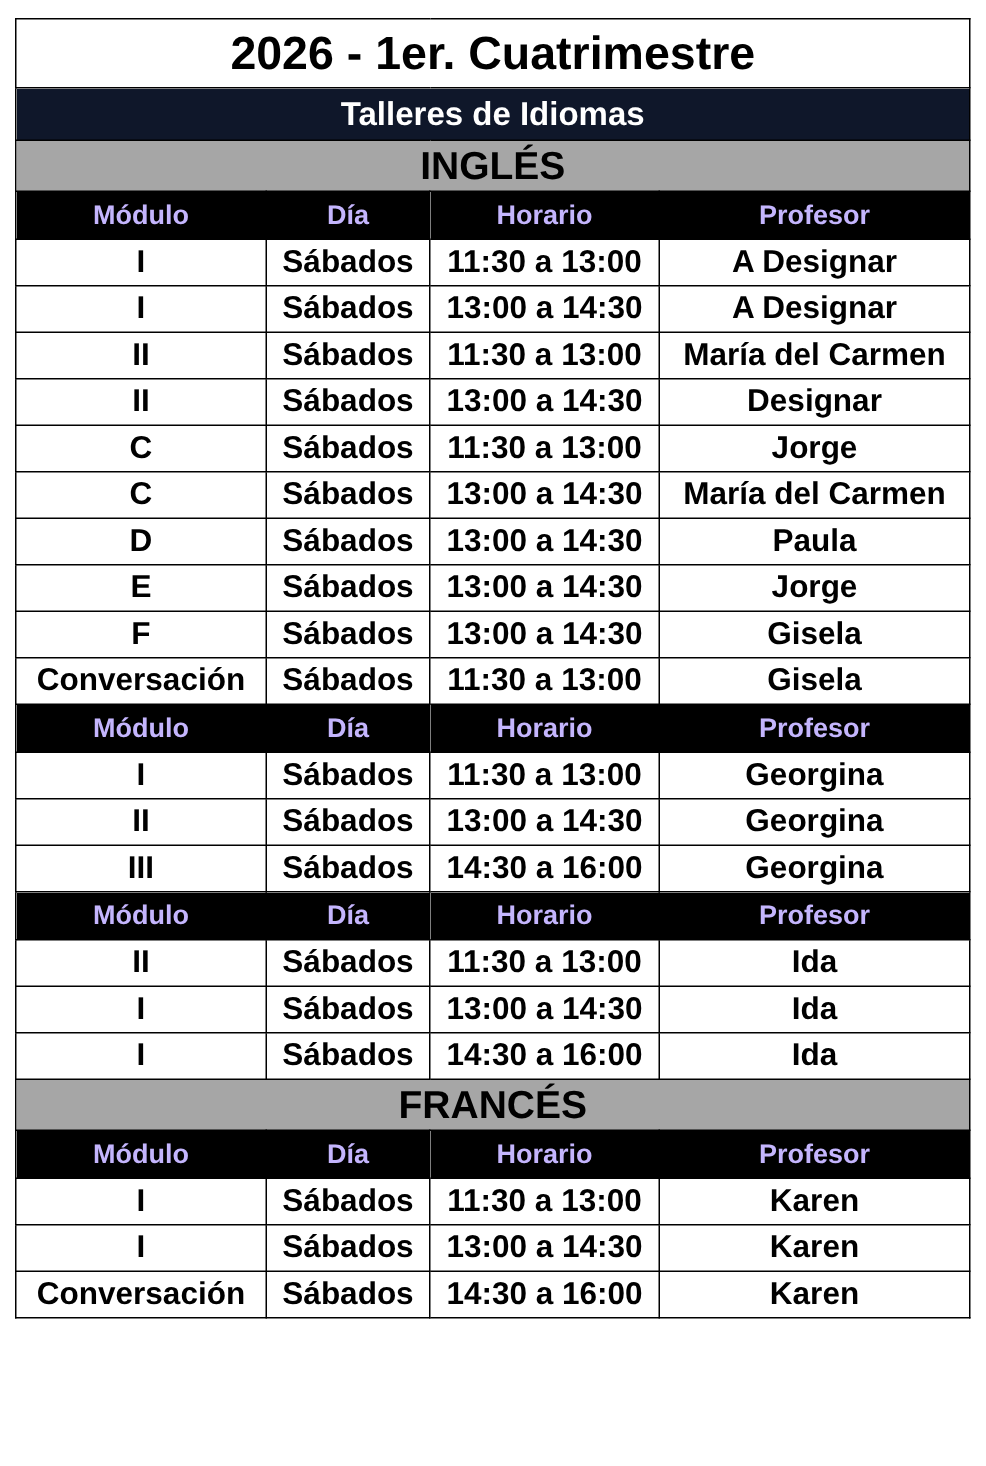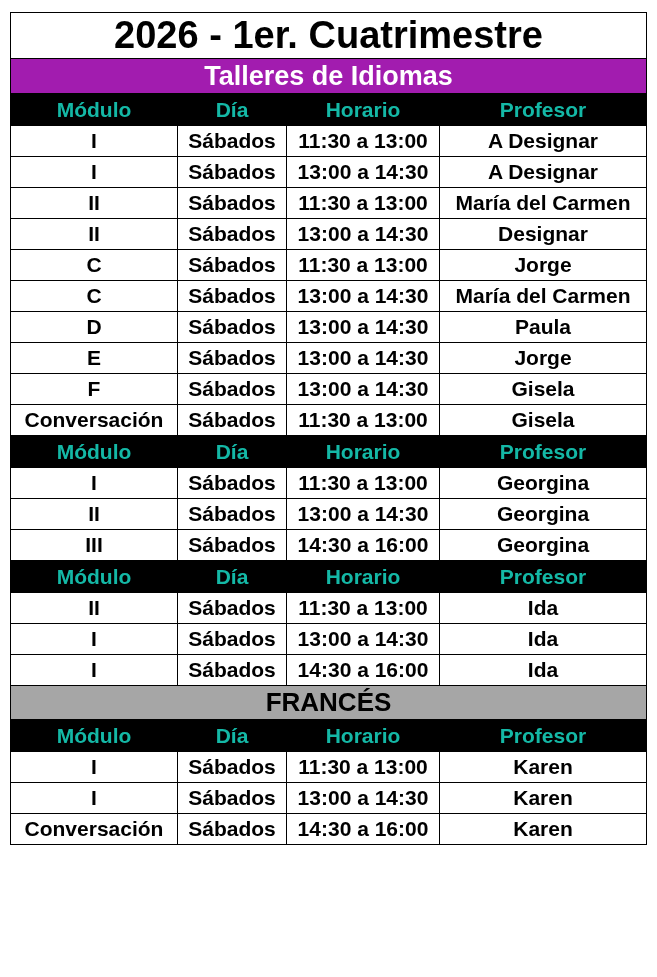--- a/index.html
+++ b/index.html
@@ -3,44 +3,47 @@
 <meta charset="utf-8">
 <style>
   html, body { margin: 0; padding: 0; background: #ffffff; }
   body { width: 657px; height: 977px; position: relative; font-family: "Liberation Sans", sans-serif; }
   #sheet {
     position: absolute; left: 10px; top: 12px; width: 636px;
     border-collapse: collapse; table-layout: fixed;
     font-weight: bold; color: #000;
   }
   #sheet td { border: 1.5px solid #000; text-align: center; padding: 0; white-space: nowrap; overflow: hidden; }
-  .title td { height: 45px; font-size: 38px; background: #fff; }
-  .subtitle td { height: 34px; font-size: 27px; background: #a21caf; color: #fff; }
+  .title td { height: 45px; font-size: 31px; background: #fff; }
+  .subtitle td { height: 34px; font-size: 22px; background: #0f172a; color: #fff; }
   .lang td { height: 33px; font-size: 26px; background: #a6a6a6; }
-  .hdr td { height: 31px; font-size: 21px; background: #000; color: #14b8a6; border-color:#000; }
+  .hdr td { height: 31px; font-size: 18px; background: #000; color: #c4b5fd; border-color:#000; }
   .row td { height: 30px; font-size: 21px; background: #fff; }
   .row td.day, .row td.time { font-size: 21px; }
 </style>
 </head>
 <body>
 
 <table id="sheet">
   <colgroup>
     <col style="width:167px">
       <col style="width:109px">
       <col style="width:153px">
       <col style="width:207px">
   </colgroup>
   <tbody id="sheet-body">
     <tr class="title">
       <td colspan="4">2026 - 1er. Cuatrimestre</td>
     </tr>
     <tr class="subtitle">
       <td colspan="4">Talleres de Idiomas</td>
     </tr>
+  <tr class="lang">
+        <td colspan="4">INGLÉS</td>
+      </tr>
       <tr class="hdr">
         <td>Módulo</td>
         <td>Día</td>
         <td>Horario</td>
         <td>Profesor</td>
       </tr>
       <tr class="row">
         <td class="mod">I</td>
         <td class="day">Sábados</td>
         <td class="time">11:30 a 13:00</td>

